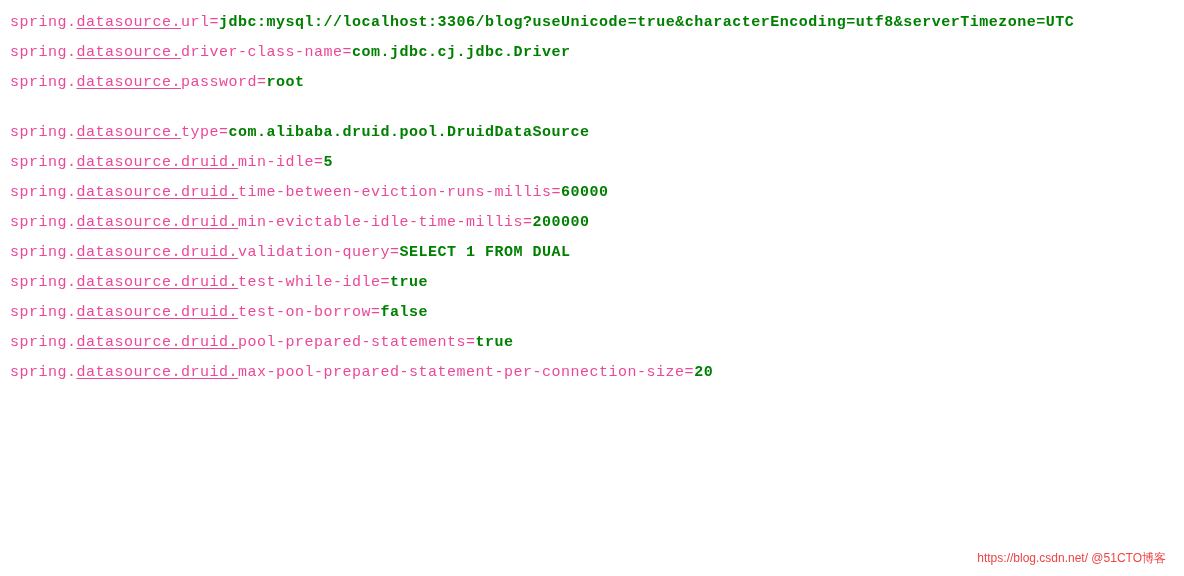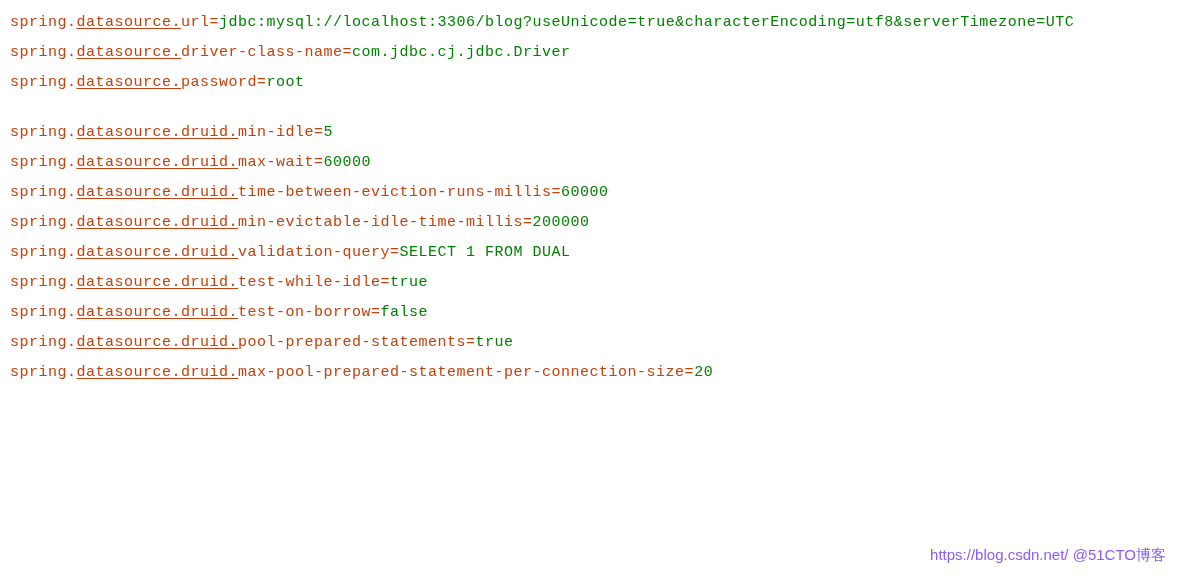--- a/index.html
+++ b/index.html
@@ -14,56 +14,56 @@
     height: 576px;
     box-sizing: border-box;
     position: relative;
     overflow: hidden;
   }
   .line {
     white-space: pre;
     letter-spacing: 0.5px;
   }
   .key-prefix {
-    color: #c2410c;
+    color: #ec4899;
     text-align: center;
   }
   .wavy {
     text-decoration-line: underline;
     text-decoration-style: wavy;
     text-decoration-color: #9fd89f;
     text-decoration-thickness: 1px;
     text-underline-offset: 2px;
     text-decoration: underline;
   }
   .val-bold {
     color: #008000;
-    font-weight: normal;
+    font-weight: bold;
   }
   .blank { height: 1.3em; }
   .watermark {
     position: absolute;
     right: 18px;
     bottom: 6px;
-    color: #8b5cf6;
+    color: #ef4444;
     font-family: Arial, sans-serif;
-    font-size: 15px;
+    font-size: 12px;
     letter-spacing: 0;
   }
 </style>
 </head>
 <body>
 
 <div id="content">
     <div class="line"><span class="key-prefix">spring.</span><span class="key-prefix wavy">datasource.</span><span class="key-prefix">url=</span><span class="val-bold">jdbc:mysql://localhost:3306/blog?useUnicode=true&amp;characterEncoding=utf8&amp;serverTimezone=UTC</span></div>
     <div class="line"><span class="key-prefix">spring.</span><span class="key-prefix wavy">datasource.</span><span class="key-prefix">driver-class-name=</span><span class="val-bold">com.jdbc.cj.jdbc.Driver</span></div>
     <div class="line"><span class="key-prefix">spring.</span><span class="key-prefix wavy">datasource.</span><span class="key-prefix">password=</span><span class="val-bold">root</span></div>
     <div class="blank"></div>
+    <div class="line"><span class="key-prefix">spring.</span><span class="key-prefix wavy">datasource.</span><span class="key-prefix">type=</span><span class="val-bold">com.alibaba.druid.pool.DruidDataSource</span></div>
     <div class="line"><span class="key-prefix">spring.</span><span class="key-prefix wavy">datasource.druid.</span><span class="key-prefix">min-idle=</span><span class="val-bold">5</span></div>
-    <div class="line"><span class="key-prefix">spring.</span><span class="key-prefix wavy">datasource.druid.</span><span class="key-prefix">max-wait=</span><span class="val-bold">60000</span></div>
     <div class="line"><span class="key-prefix">spring.</span><span class="key-prefix wavy">datasource.druid.</span><span class="key-prefix">time-between-eviction-runs-millis=</span><span class="val-bold">60000</span></div>
     <div class="line"><span class="key-prefix">spring.</span><span class="key-prefix wavy">datasource.druid.</span><span class="key-prefix">min-evictable-idle-time-millis=</span><span class="val-bold">200000</span></div>
     <div class="line"><span class="key-prefix">spring.</span><span class="key-prefix wavy">datasource.druid.</span><span class="key-prefix">validation-query=</span><span class="val-bold">SELECT 1 FROM DUAL</span></div>
     <div class="line"><span class="key-prefix">spring.</span><span class="key-prefix wavy">datasource.druid.</span><span class="key-prefix">test-while-idle=</span><span class="val-bold">true</span></div>
     <div class="line"><span class="key-prefix">spring.</span><span class="key-prefix wavy">datasource.druid.</span><span class="key-prefix">test-on-borrow=</span><span class="val-bold">false</span></div>
     <div class="line"><span class="key-prefix">spring.</span><span class="key-prefix wavy">datasource.druid.</span><span class="key-prefix">pool-prepared-statements=</span><span class="val-bold">true</span></div>
     <div class="line"><span class="key-prefix">spring.</span><span class="key-prefix wavy">datasource.druid.</span><span class="key-prefix">max-pool-prepared-statement-per-connection-size=</span><span class="val-bold">20</span></div>
   </div>
 
 <div class="watermark">https://blog.csdn.net/  @51CTO博客</div>

